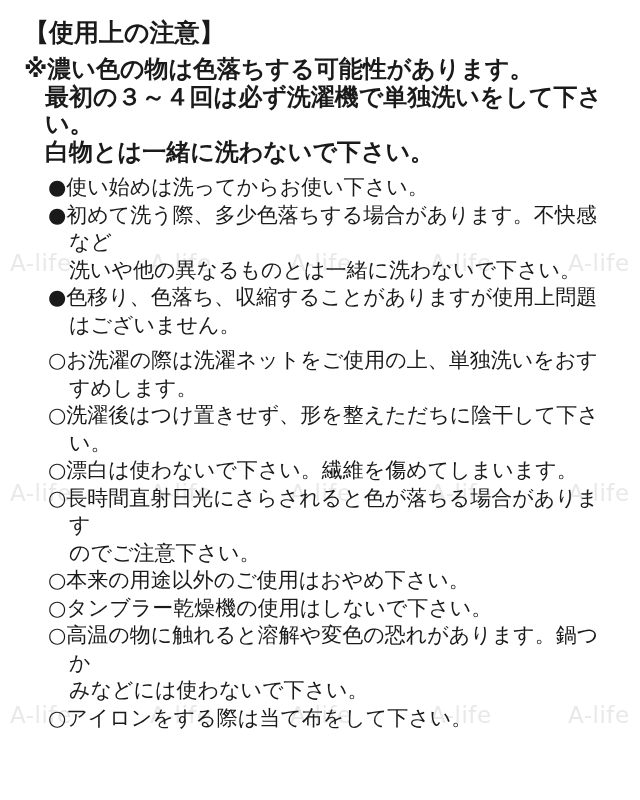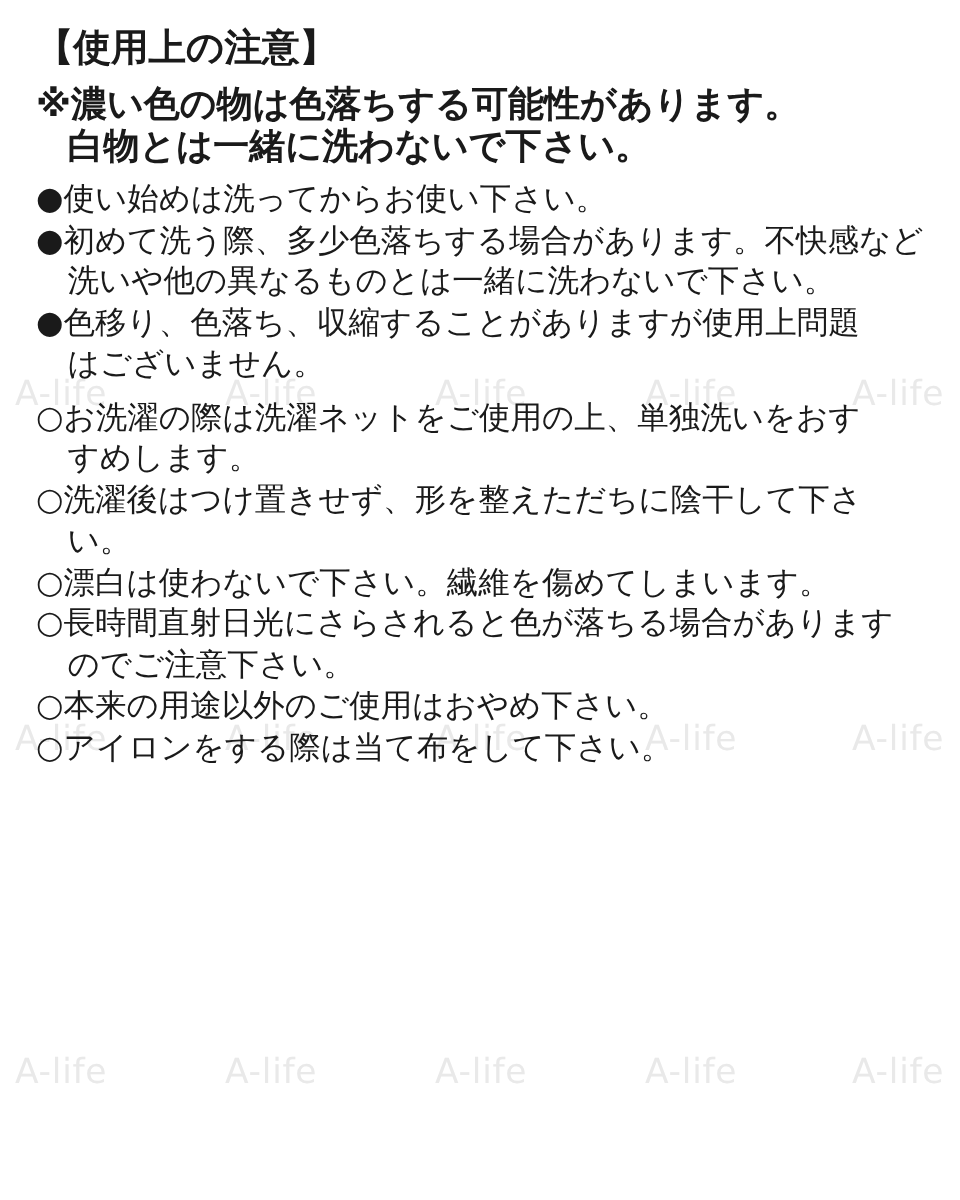--- a/index.html
+++ b/index.html
@@ -60,20 +60,21 @@
   }
   .bullet-group:last-child {
     margin-bottom: 0;
   }
   .notice-item {
     font-size: 21px;
     font-weight: 400;
     line-height: 27.5px;
     padding-left: 21px;
     text-indent: -21px;
+    margin-left: 24px;
   }
   .notice-text {
     white-space: pre-line;
   }
   .marker {
     display: inline;
   }
 </style>
 </head>
 <body>
@@ -97,35 +98,39 @@
   <span class="watermark" style="left:430px;top:702px">A-life</span>
   <span class="watermark" style="left:568px;top:702px">A-life</span>
 </div>
 
 <div class="content">
 
   <h1 class="doc-title">【使用上の注意】</h1>
 
   <div class="note-block">
     <div class="note-first-line"><span class="marker">※</span><span>濃い色の物は色落ちする可能性があります。</span></div>
+    <div>最初の３～４回は必ず洗濯機で単独洗いをして下さい。</div>
     <div>白物とは一緒に洗わないで下さい。</div>
   </div>
 
   <div class="bullet-group">
     <div class="notice-item"><span class="marker">●</span><span class="notice-text">使い始めは洗ってからお使い下さい。</span></div>
     <div class="notice-item"><span class="marker">●</span><span class="notice-text">初めて洗う際、多少色落ちする場合があります。不快感など
 洗いや他の異なるものとは一緒に洗わないで下さい。</span></div>
     <div class="notice-item"><span class="marker">●</span><span class="notice-text">色移り、色落ち、収縮することがありますが使用上問題
 はございません。</span></div>
   </div>
 
   <div class="bullet-group">
     <div class="notice-item"><span class="marker">○</span><span class="notice-text">お洗濯の際は洗濯ネットをご使用の上、単独洗いをおす
 すめします。</span></div>
     <div class="notice-item"><span class="marker">○</span><span class="notice-text">洗濯後はつけ置きせず、形を整えただちに陰干して下さい。</span></div>
     <div class="notice-item"><span class="marker">○</span><span class="notice-text">漂白は使わないで下さい。繊維を傷めてしまいます。</span></div>
     <div class="notice-item"><span class="marker">○</span><span class="notice-text">長時間直射日光にさらされると色が落ちる場合があります
 のでご注意下さい。</span></div>
     <div class="notice-item"><span class="marker">○</span><span class="notice-text">本来の用途以外のご使用はおやめ下さい。</span></div>
+    <div class="notice-item"><span class="marker">○</span><span class="notice-text">タンブラー乾燥機の使用はしないで下さい。</span></div>
+    <div class="notice-item"><span class="marker">○</span><span class="notice-text">高温の物に触れると溶解や変色の恐れがあります。鍋つか
+みなどには使わないで下さい。</span></div>
     <div class="notice-item"><span class="marker">○</span><span class="notice-text">アイロンをする際は当て布をして下さい。</span></div>
   </div>
 
 </div>
 
 </body></html>

